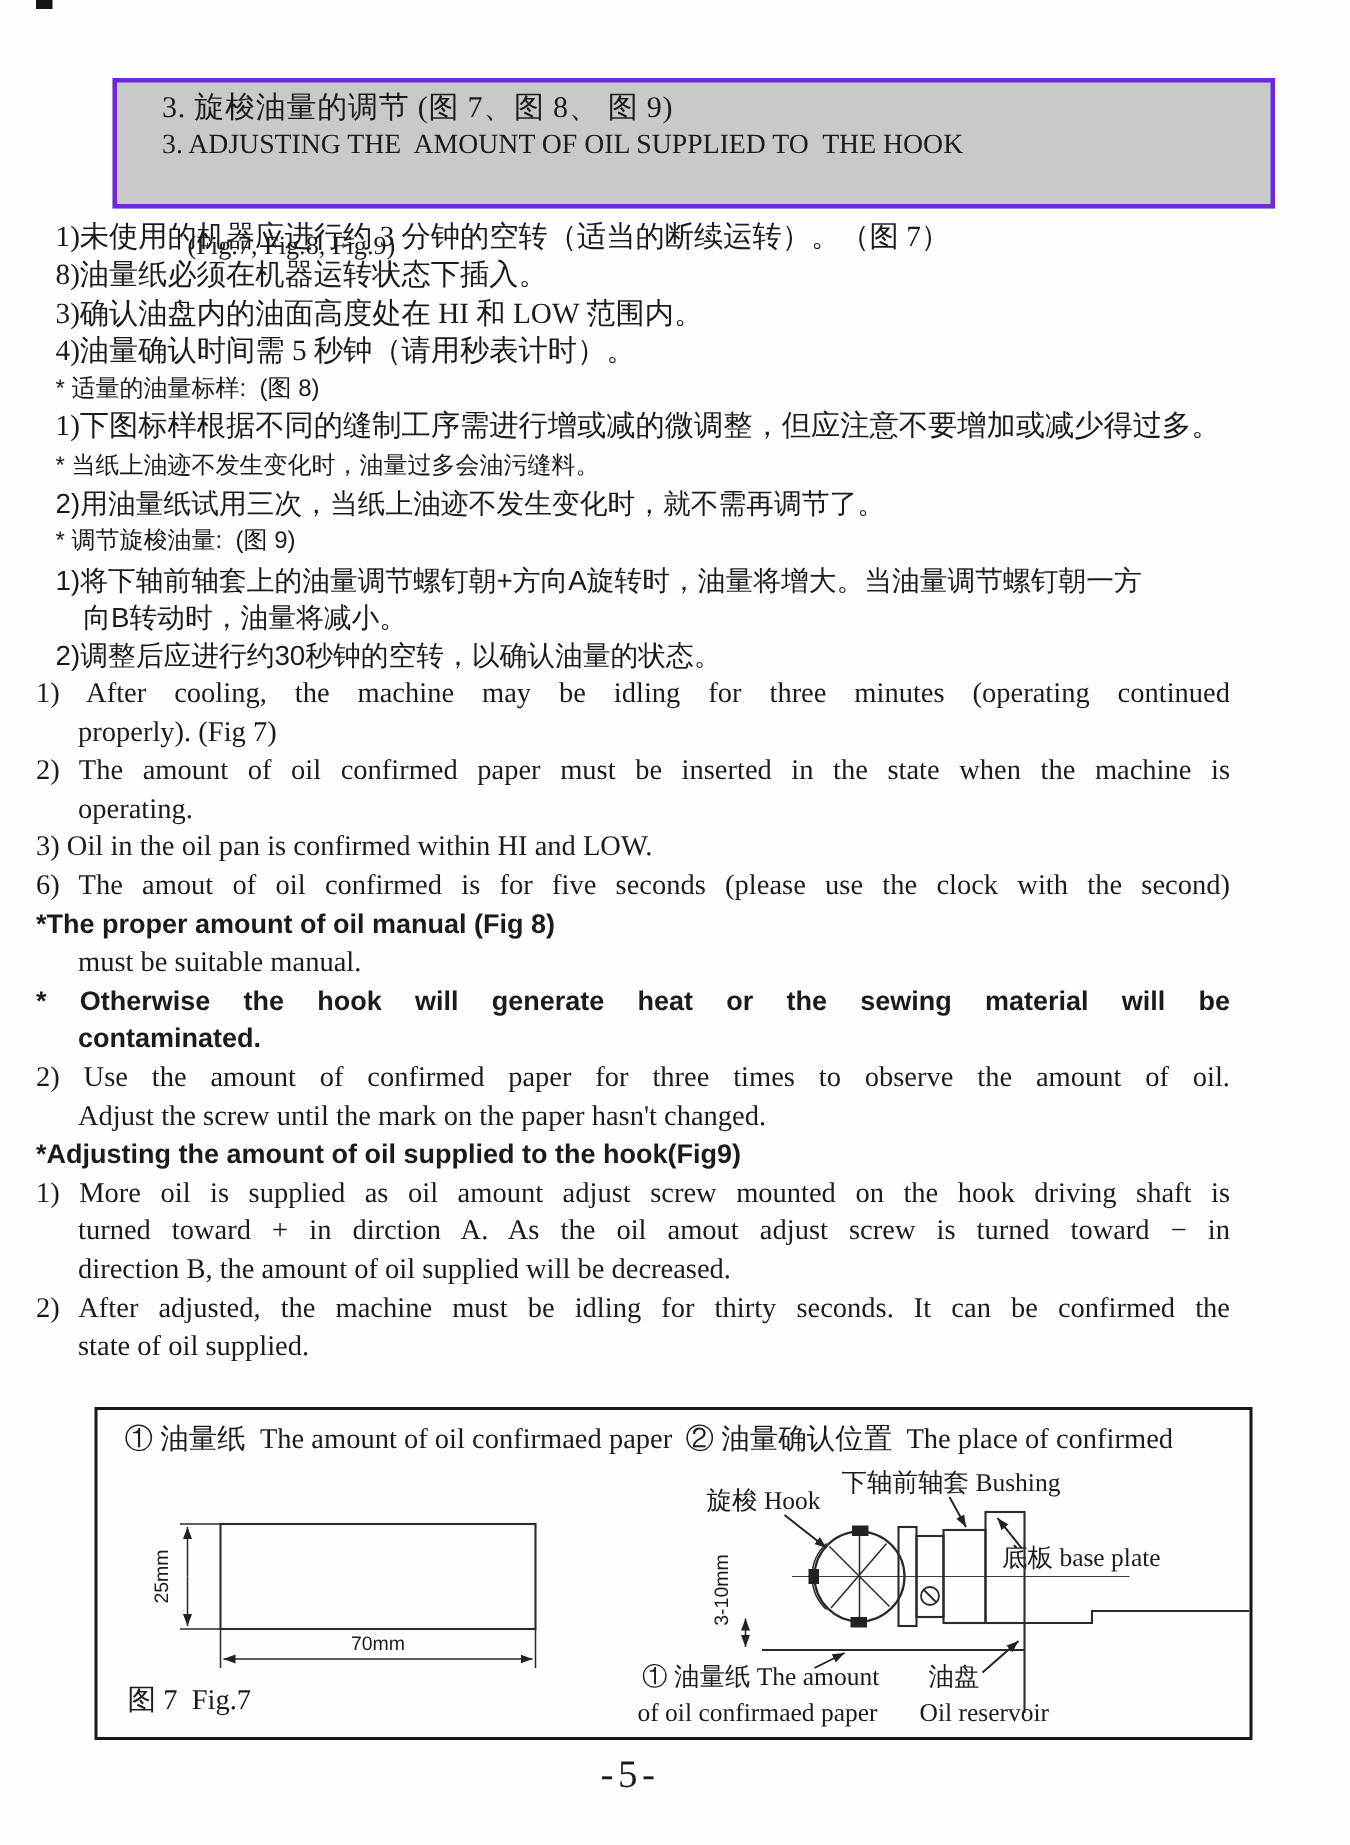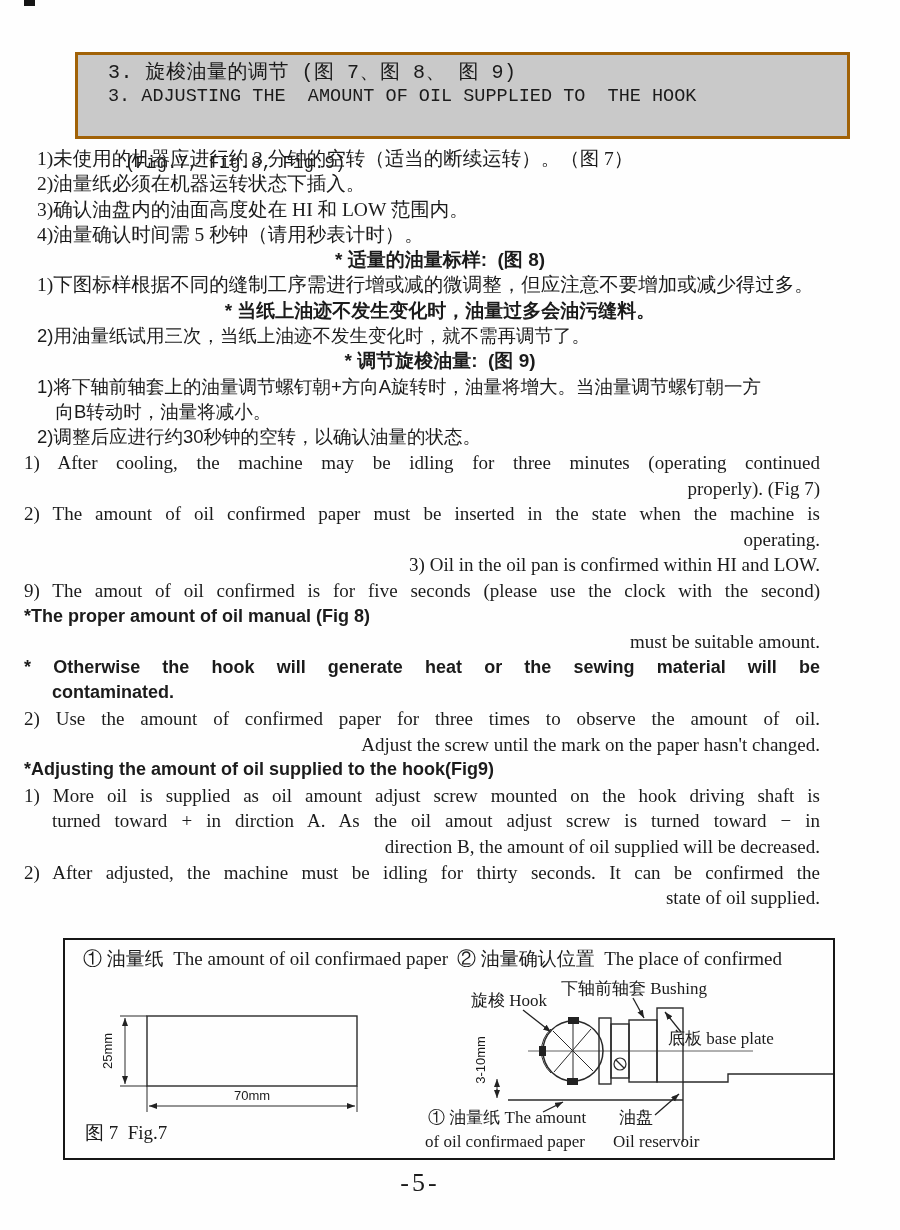--- a/index.html
+++ b/index.html
@@ -6,39 +6,39 @@
   html,body { margin:0; padding:0; background:#ffffff; }
   .page {
     position:relative; width:900px; height:1230px; background:#fefefe;
     font-family:"Liberation Serif","DejaVu Serif",serif; color:var(--ink); overflow:hidden;
   }
   .scan-mark { position:absolute; left:24px; top:0; width:11px; height:6px; background:#151515; }
 
   
   .header-box {
     position:absolute; left:75px; top:52px; width:715px; height:70px;
-    background:var(--header_bg); border:3px solid #a16207;
+    background:var(--header_bg); border:3px solid #6d28d9;
     padding:5px 24px 6px 30px;
-    font-family:Liberation Mono, monospace;
+    font-family:Liberation Serif, serif;
   }
   .h-zh { font-size:20px; line-height:25px; letter-spacing:0.5px; white-space:pre-wrap; }
   .h-en { font-size:18.5px; line-height:24px; white-space:pre-wrap; }
   .h-fig { font-size:17.5px; line-height:21px; padding-left:17px; white-space:pre-wrap;margin-top:44px; }
 
   
   .cn { position:absolute; left:37px; top:146px; width:806px; }
   .cn p { margin:0; line-height:25.3px; white-space:pre-wrap; }
   .cn .song { font-family:"Liberation Serif","DejaVu Serif",serif; font-size:19.5px; }
   .cn .hei  { font-family:"Liberation Sans","DejaVu Sans",sans-serif; font-size:18.5px; }
-  .cn .heib { font-family:"Liberation Sans","DejaVu Sans",sans-serif; font-size:19px; font-weight:bold;text-align:center; }
+  .cn .heib { font-family:"Liberation Sans","DejaVu Sans",sans-serif; font-size:16px; font-weight:normal; }
 
   
   .en { position:absolute; left:24px; top:450px; width:796px; }
   .en p { margin:0; line-height:25.6px; }
-  .en .ser  { font-family:"Liberation Serif","DejaVu Serif",serif; font-size:19px;text-align:right; }
+  .en .ser  { font-family:"Liberation Serif","DejaVu Serif",serif; font-size:19px; }
   .en .bold { font-family:"Liberation Sans","DejaVu Sans",sans-serif; font-size:18px; font-weight:bold; }
   .en .fill { text-align:justify; text-align-last:justify; }
   .en .cont { padding-left:28px; }
 
   
   .figure-box { position:absolute; left:63px; top:938px; width:768px; height:218px; border:2.5px solid #171717; }
   .fig-label-1 { position:absolute; left:18px; top:6px; font-size:19px; white-space:pre-wrap; }
   .fig-label-2 { position:absolute; left:392px; top:6px; font-size:19px; white-space:pre-wrap; }
   .fig-caption { position:absolute; left:20px; top:180px; font-size:19px; white-space:pre-wrap; }
   svg.fig-left  { position:absolute; left:5px;  top:60px; }
@@ -58,42 +58,42 @@
   <div class="scan-mark"></div>
 
   <div class="header-box">
     <div class="h-zh">3. 旋梭油量的调节 (图 7、图 8、 图 9)</div>
     <div class="h-en">3. ADJUSTING THE  AMOUNT OF OIL SUPPLIED TO  THE HOOK</div>
     <div class="h-fig">(Fig.7, Fig.8, Fig.9)</div>
   </div>
 
   <div class="cn">
     <p class="song">1)未使用的机器应进行约 3 分钟的空转（适当的断续运转）。（图 7）</p>
-    <p class="song">2)油量纸必须在机器运转状态下插入。</p>
+    <p class="song">8)油量纸必须在机器运转状态下插入。</p>
     <p class="song">3)确认油盘内的油面高度处在 HI 和 LOW 范围内。</p>
     <p class="song">4)油量确认时间需 5 秒钟（请用秒表计时）。</p>
     <p class="heib">* 适量的油量标样:  (图 8)</p>
     <p class="song">1)下图标样根据不同的缝制工序需进行增或减的微调整，但应注意不要增加或减少得过多。</p>
     <p class="heib">* 当纸上油迹不发生变化时，油量过多会油污缝料。</p>
     <p class="hei">2)用油量纸试用三次，当纸上油迹不发生变化时，就不需再调节了。</p>
     <p class="heib">* 调节旋梭油量:  (图 9)</p>
     <p class="hei">1)将下轴前轴套上的油量调节螺钉朝+方向A旋转时，油量将增大。当油量调节螺钉朝一方</p>
     <p class="hei">　向B转动时，油量将减小。</p>
     <p class="hei">2)调整后应进行约30秒钟的空转，以确认油量的状态。</p>
   </div>
 
   <div class="en">
     <p class="ser fill">1) After cooling, the machine may be idling for three minutes (operating continued</p>
     <p class="ser cont">properly). (Fig 7)</p>
     <p class="ser fill">2) The amount of oil confirmed paper must be inserted in the state when the machine is</p>
     <p class="ser cont">operating.</p>
     <p class="ser">3) Oil in the oil pan is confirmed within HI and LOW.</p>
-    <p class="ser fill">9) The amout of oil confirmed is for five seconds (please use the clock with the second)</p>
+    <p class="ser fill">6) The amout of oil confirmed is for five seconds (please use the clock with the second)</p>
     <p class="bold">*The proper amount of oil manual (Fig 8)</p>
-    <p class="ser cont">must be suitable amount.</p>
+    <p class="ser cont">must be suitable manual.</p>
     <p class="bold fill">* Otherwise the hook will generate heat or the sewing material will be</p>
     <p class="bold cont">contaminated.</p>
     <p class="ser fill">2) Use the amount of confirmed paper for three times to observe the amount of oil.</p>
     <p class="ser cont">Adjust the screw until the mark on the paper hasn't changed.</p>
     <p class="bold">*Adjusting the amount of oil supplied to the hook(Fig9)</p>
     <p class="ser fill">1) More oil is supplied as oil amount adjust screw mounted on the hook driving shaft is</p>
     <p class="ser fill cont">turned toward + in dirction A. As the oil amout adjust screw is turned toward − in</p>
     <p class="ser cont">direction B, the amount of oil supplied will be decreased.</p>
     <p class="ser fill">2) After adjusted, the machine must be idling for thirty seconds. It can be confirmed the</p>
     <p class="ser cont">state of oil supplied.</p>

